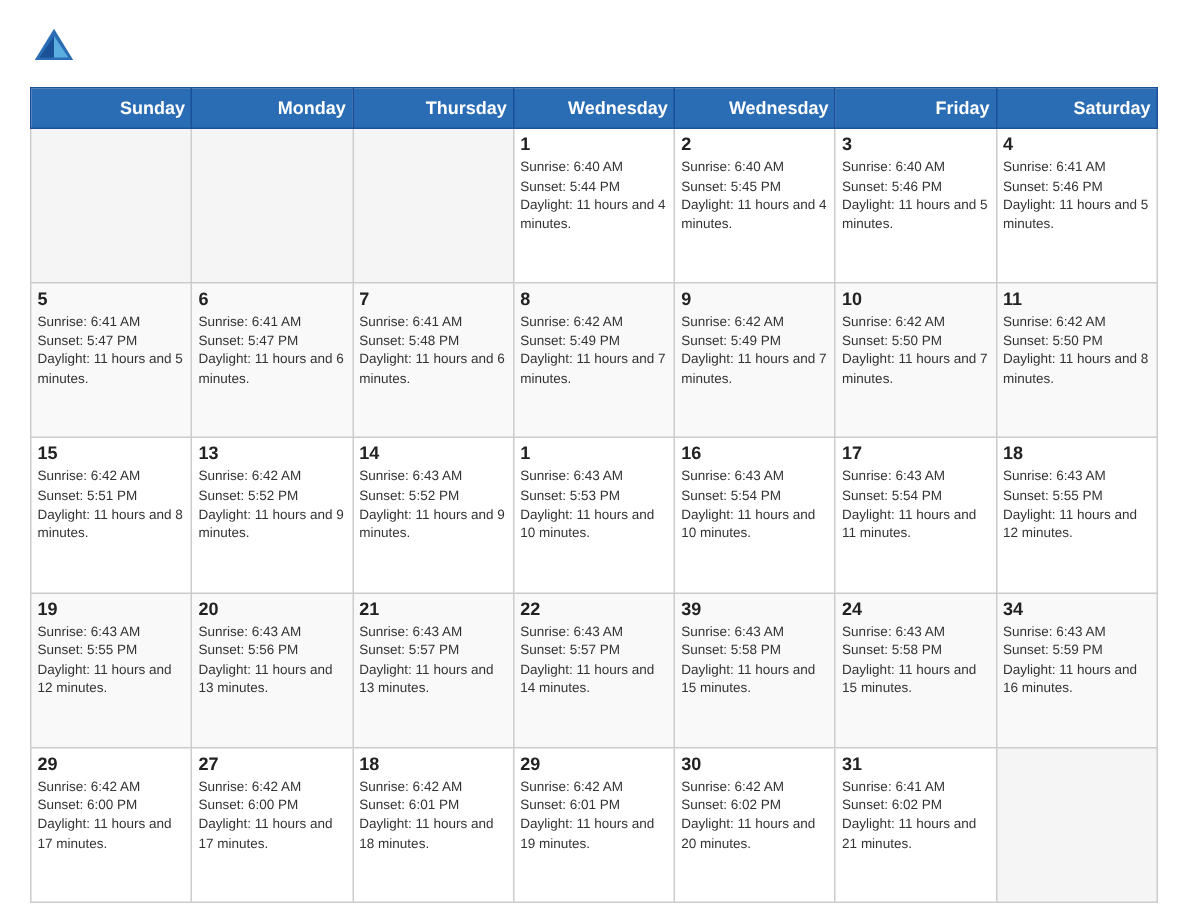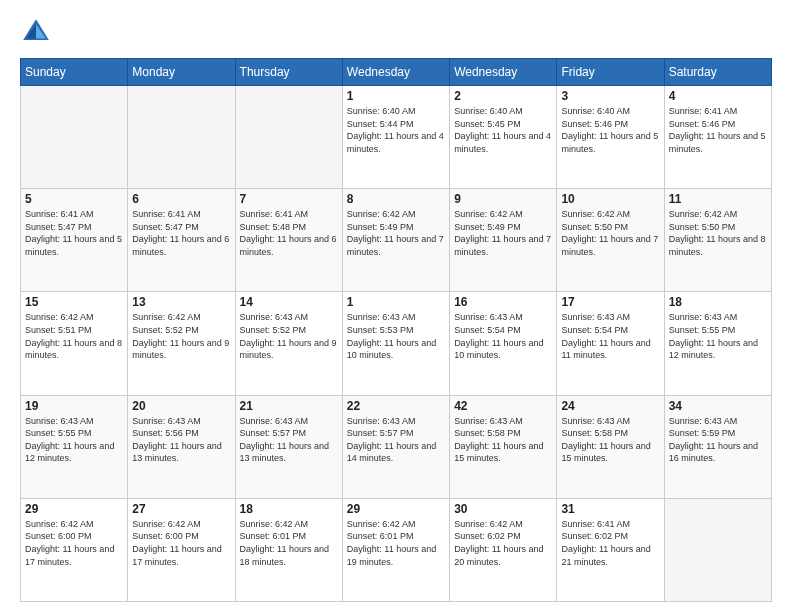--- a/index.html
+++ b/index.html
@@ -57,23 +57,23 @@
       flex: 1;
       border: 1px solid #ccc;
       border-collapse: collapse;
       width: 100%;
       table-layout: fixed;
     }
     .calendar th {
       background-color: #2a6db5;
       color: #fff;
       font-size: 12px;
-      font-weight: normal;
+      font-weight: bold;
       padding: 6px 4px;
-      text-align: left;
+      text-align: right;
       border: 1px solid #1a5095;
     }
     .calendar td {
       vertical-align: top;
       border: 1px solid #ccc;
       padding: 3px 4px;
       font-size: 9.5px;
       color: #333;
       height: 82px;
       background: #fff;
@@ -268,21 +268,21 @@
 Sunset: 5:57 PM
 Daylight: 11 hours and 13 minutes.</div>
           </td>
           <td>
             <span class="day-number">22</span>
             <div class="day-info" style="white-space: pre-line;">Sunrise: 6:43 AM
 Sunset: 5:57 PM
 Daylight: 11 hours and 14 minutes.</div>
           </td>
           <td>
-            <span class="day-number">42</span>
+            <span class="day-number">39</span>
             <div class="day-info" style="white-space: pre-line;">Sunrise: 6:43 AM
 Sunset: 5:58 PM
 Daylight: 11 hours and 15 minutes.</div>
           </td>
           <td>
             <span class="day-number">24</span>
             <div class="day-info" style="white-space: pre-line;">Sunrise: 6:43 AM
 Sunset: 5:58 PM
 Daylight: 11 hours and 15 minutes.</div>
           </td>

